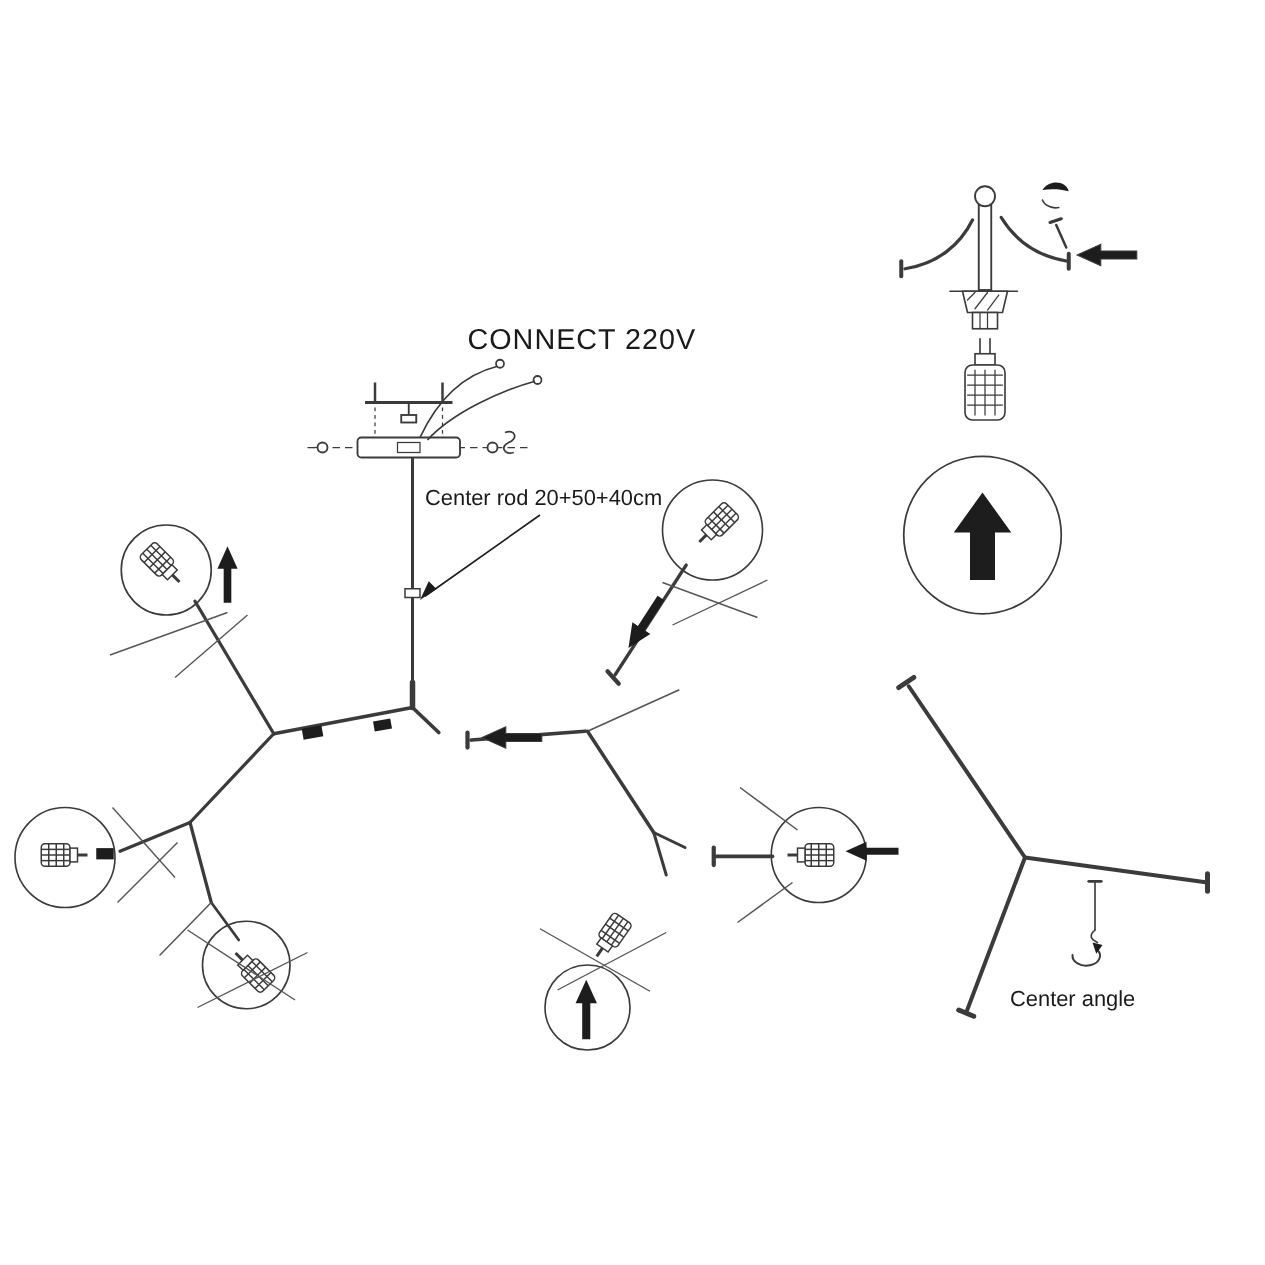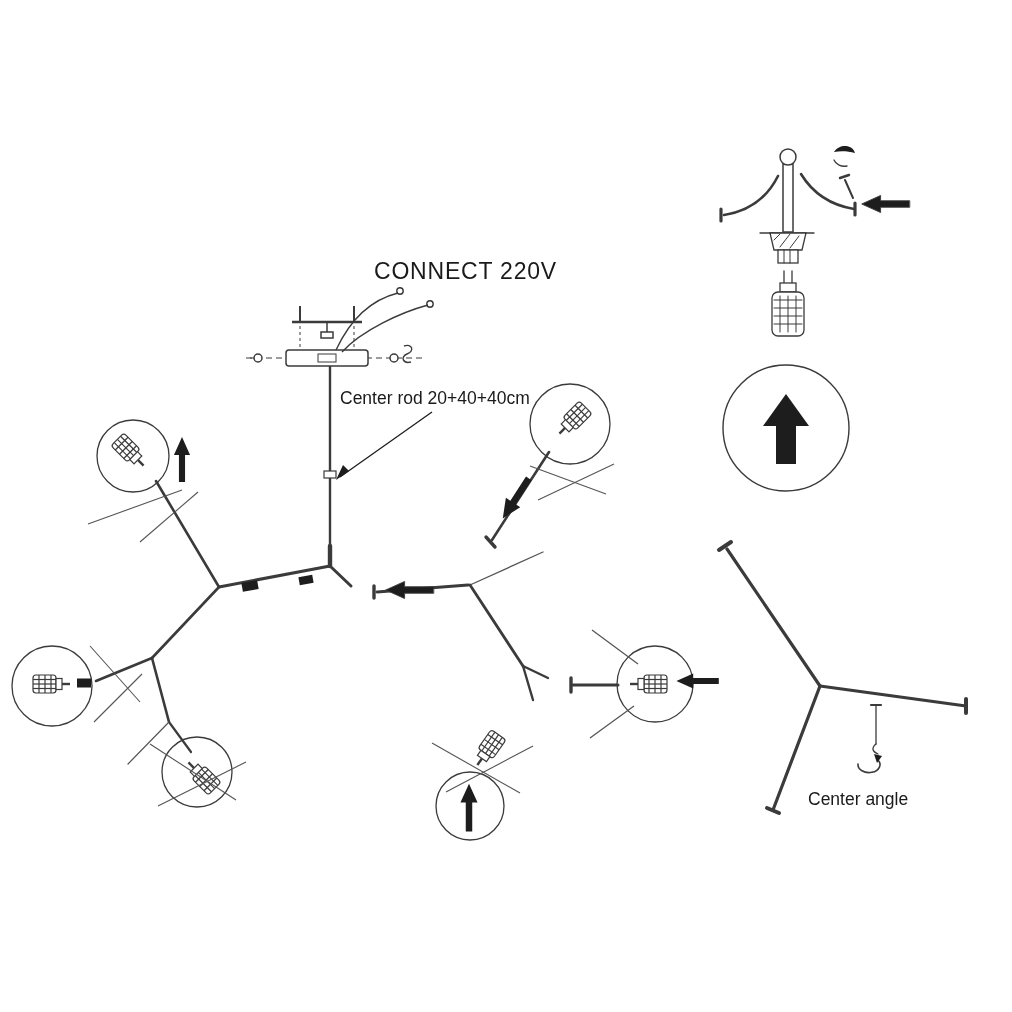--- a/index.html
+++ b/index.html
@@ -236,16 +236,16 @@
         <path d="M876,744 q-7,6 2,10" stroke-width="1.3"></path>
       </g>
       <g>
         <path d="M858,764 a11,8 0 1 0 20,-4" stroke-width="1.6"></path>
         <polygon points="882,756 874,754 877,763" fill="#1d1d1d" stroke="none"></polygon>
       </g>
     </g>
   </svg>
 
   <div class="label title">CONNECT 220V</div>
-  <div class="label center-rod">Center rod 20+40+40cm</div>
+  <div class="label center-rod">Center rod 20+50+40cm</div>
   <div class="label adjust-angle">Center angle</div>
 
 </div>
 
 </body></html>

